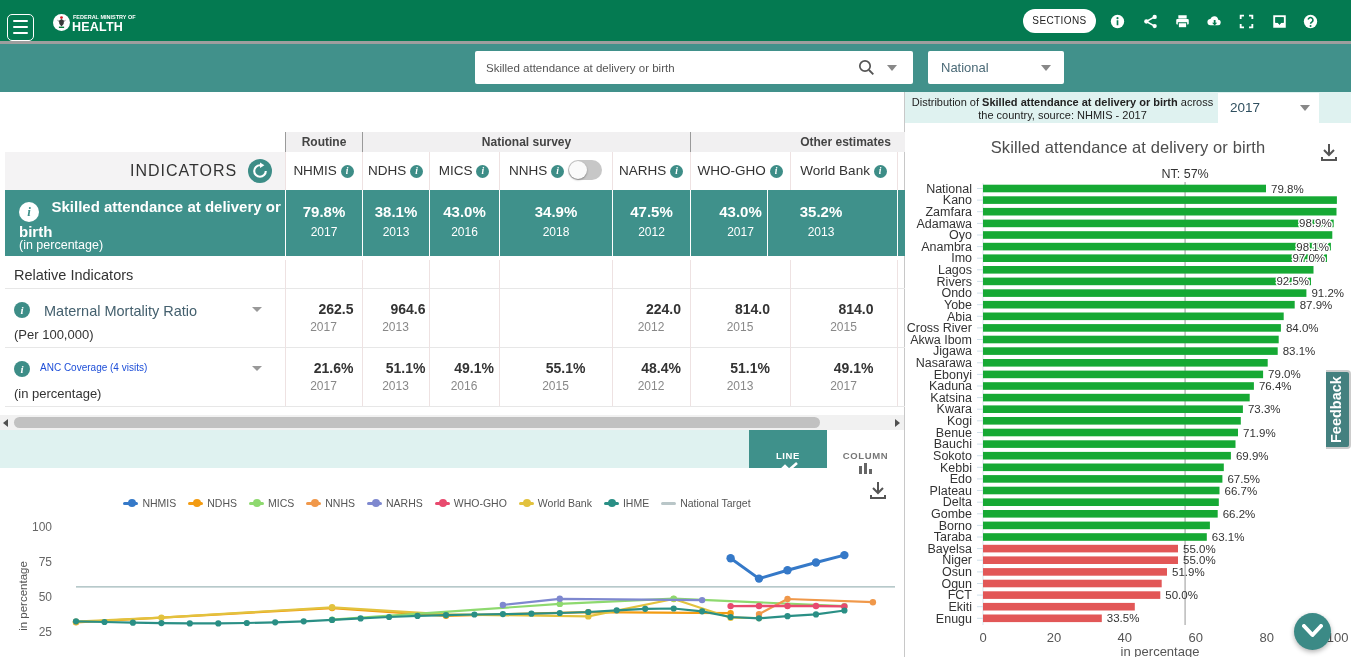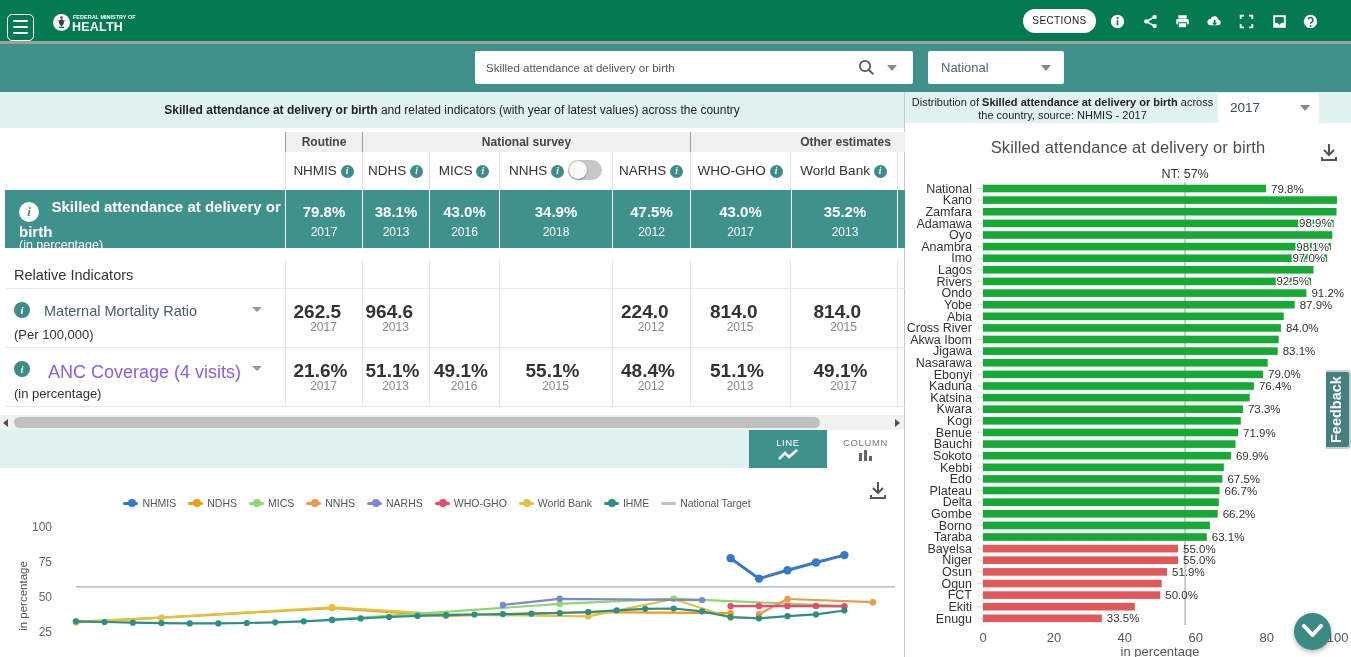--- a/index.html
+++ b/index.html
@@ -30,40 +30,40 @@
 #rbanner{position:absolute;left:905px;top:92px;width:446px;height:31px;background:#dff2f0}
 #rbanner .t{position:absolute;left:0px;top:4px;width:315px;text-align:center;font-size:11px;color:#222;line-height:12.5px}
 #yearsel{position:absolute;left:313px;top:1px;width:101px;height:30px;background:#fff}
 #yearsel .txt{position:absolute;left:12px;top:7px;font-size:13.5px;color:#2f4f5f}
 #grouprow .g{position:absolute;top:0;height:20px;background:#f1f0f1;border-left:1px solid #9a9a9a;
  font-size:12px;font-weight:bold;color:#444;text-align:center;line-height:20px}
 .colhead{position:absolute;top:152px;height:38px;background:#fff;font-size:13.5px;color:#333;text-align:center;line-height:38px}
 .vline{position:absolute;background:#eee2e2;width:1px}
 .ic-i{display:inline-block;width:13px;height:13px;border-radius:50%;background:#3d8d87;color:#fff;
  font-size:9.5px;font-weight:bold;font-style:italic;text-align:center;line-height:13px;vertical-align:1px;font-family:"Liberation Serif",serif}
-#tealrow{position:absolute;left:5px;top:190px;width:900px;height:58px;background:#3f918b}
+#tealrow{position:absolute;left:5px;top:190px;width:900px;height:66px;background:#3f918b}
 .tcell{position:absolute;top:0;height:70px;border-left:1px solid #fff;color:#fff;text-align:center}
 .tval{margin-top:13px;font-size:15px;font-weight:bold}
 .tyr{margin-top:5px;font-size:12px}
 .rowline{position:absolute;left:5px;width:900px;height:1px;background:#e7e7e7}
 .ind-ic{position:absolute;width:16px;height:16px;border-radius:50%;background:#3d8d87;color:#fff;
  font-size:11px;font-weight:bold;font-style:italic;text-align:center;line-height:16px;font-family:"Liberation Serif",serif}
 .dcar{position:absolute;width:0;height:0;border-left:5px solid transparent;border-right:5px solid transparent;border-top:5px solid #999}
-.val{position:absolute;font-size:19px;font-weight:bold;color:#333;text-align:left;width:60px;margin-left:-30px}
+.val{position:absolute;font-size:14px;font-weight:bold;color:#333;text-align:right;width:60px;margin-left:-30px}
 .yr{position:absolute;font-size:12px;color:#888;text-align:center;width:60px;margin-left:-30px}
 
 #hscroll{position:absolute;left:0;top:415px;width:904px;height:15px;background:#f1f1f1}
 #hthumb{position:absolute;left:14px;top:2px;width:806px;height:11px;background:#c1c1c1;border-radius:6px}
 .sarr{position:absolute;top:4px;width:0;height:0;border-top:4px solid transparent;border-bottom:4px solid transparent}
 
 #compband{position:absolute;left:0;top:430px;width:904px;height:38px;background:#dff2f0}
 #compband .t{position:absolute;left:125px;top:13px;font-size:11.5px;color:#333}
 #linebtn{position:absolute;left:749px;top:0;width:78px;height:38px;background:#3f918b;color:#fff;text-align:center}
 #colbtn{position:absolute;left:827px;top:0;width:77px;height:38px;background:#fff;color:#777;text-align:center}
-.cbl{font-size:9.5px;font-weight:normal;letter-spacing:.6px;margin-top:7px}
+.cbl{font-size:9.5px;font-weight:bold;letter-spacing:.6px;margin-top:20px}
 
 #legend{position:absolute;left:0;top:497px;width:874px;display:flex;justify-content:center;gap:12px}
 .litem{display:flex;align-items:center;gap:4px;font-size:10.5px;color:#555}
 .lmark{position:relative;width:15px;height:3px;border-radius:2px}
 .lmark i{position:absolute;left:4.5px;top:-2.5px;width:8px;height:8px;border-radius:50%}
 
 #rtitle{position:absolute;left:905px;top:138px;width:446px;text-align:center;font-size:16.5px;color:#4d4d4d;letter-spacing:.1px}
 #feedback{position:absolute;left:1326px;top:370px;width:25px;height:79px;background:#44807f;border:2px solid #ccc;border-right:none;
  border-radius:4px 0 0 4px;color:#fff;font-weight:bold;font-size:14.5px;writing-mode:vertical-rl;transform:rotate(180deg);
  text-align:center;line-height:21px}
@@ -127,34 +127,38 @@
       <svg style="position:absolute;left:383px;top:8px" width="17" height="17" viewBox="0 0 17 17">
         <circle cx="7" cy="7" r="5.2" fill="none" stroke="#555" stroke-width="1.7"></circle>
         <line x1="11" y1="11" x2="15.3" y2="15.3" stroke="#555" stroke-width="1.9"></line>
       </svg>
       <div class="caret" style="left:412px;top:14px;"></div>
     </div>
     <div id="natsel">
       <div class="txt">National</div>
       <div class="caret" style="left:113px;top:14px;"></div>
     </div>
-    <div id="lbanner"><b>Skilled attendance at delivery or birth</b> and related indicators (with year of latest values) across the country</div>
     <div id="rbanner">
       <div class="t">Distribution of <b>Skilled attendance at delivery or birth</b> across<br>the country, source: NHMIS - 2017</div>
       <div id="yearsel">
         <div class="txt">2017</div>
         <div class="caret" style="left:82px;top:12px;"></div>
       </div>
     </div>
     <div id="divider"></div>
     <div id="grouprow" style="position:absolute;left:0;top:132px;width:905px;height:20px">
       <div class="g" style="left:285px;width:77px">Routine</div>
       <div class="g" style="left:690px;width:215px;border-right:none;padding-left:95px">Other estimates</div>
       <div class="g" style="left:362px;width:328px">National survey</div>
     </div>
+    <div class="colhead" style="left:5px;width:280px;background:#f4f3f4;font-size:16px;letter-spacing:1px;color:#333"><span style="padding-left:112px"></span>INDICATORS&nbsp; <svg width="24" height="24" viewBox="0 0 24 24" style="vertical-align:-7px">
+        <circle cx="12" cy="12" r="12" fill="#3d8d87"></circle>
+        <path d="M12 6.2 a5.8 5.8 0 1 0 5.8 5.8" fill="none" stroke="#fff" stroke-width="2.1"></path>
+        <path d="M12 3.4 l4.4 2.8 -4.4 2.8 z" fill="#fff"></path>
+      </svg></div>
     <div class="colhead" style="left:285px;width:77px">NHMIS <span class="ic-i">i</span></div>
     <div class="colhead" style="left:362px;width:67px">NDHS <span class="ic-i">i</span></div>
     <div class="colhead" style="left:429px;width:70px">MICS <span class="ic-i">i</span></div>
     <div class="colhead" style="left:499px;width:113px">NNHS <span class="ic-i">i</span><span style="display:inline-block;position:relative;width:34px;height:20px;background:#c7c7c7;border-radius:10px;vertical-align:-5px;margin-left:4px"><span style="position:absolute;left:1px;top:1px;width:18px;height:18px;background:#fafafa;border-radius:50%;box-shadow:0 1px 2px rgba(0,0,0,.35)"></span></span></div>
     <div class="colhead" style="left:612px;width:78px">NARHS <span class="ic-i">i</span></div>
     <div class="colhead" style="left:790px;width:107px">World Bank <span class="ic-i">i</span></div>
     <div class="colhead" style="left:690px;width:100px">WHO-GHO <span class="ic-i">i</span></div>
     <div class="vline" style="left:285px;top:152px;height:38px"></div>
     <div class="vline" style="left:362px;top:152px;height:38px"></div>
     <div class="vline" style="left:429px;top:152px;height:38px"></div>
@@ -183,21 +187,21 @@
         <div class="tyr">2018</div>
       </div>
       <div class="tcell" style="left:607px;width:78px">
         <div class="tval">47.5%</div>
         <div class="tyr">2012</div>
       </div>
       <div class="tcell" style="left:685px;width:100px">
         <div class="tval">43.0%</div>
         <div class="tyr">2017</div>
       </div>
-      <div class="tcell" style="left:786px;width:107px">
+      <div class="tcell" style="left:762px;width:107px">
         <div class="tval">35.2%</div>
         <div class="tyr">2013</div>
       </div>
       <div class="tcell" style="left:892px;width:8px"></div>
     </div>
     <div style="position:absolute;left:14px;top:267px;font-size:14.5px;color:#333">Relative Indicators</div>
     <div class="rowline" style="top:288px"></div>
     <div class="ind-ic" style="left:14px;top:302px">i</div>
     <div style="position:absolute;left:44px;top:303px;font-size:14.5px;color:#44606e">Maternal Mortality Ratio</div>
     <div class="dcar" style="left:252px;top:307px"></div>
@@ -215,21 +219,21 @@
     <div class="rowline" style="top:347px"></div>
     <div class="vline" style="left:285px;top:288px;height:59px"></div>
     <div class="vline" style="left:362px;top:288px;height:59px"></div>
     <div class="vline" style="left:429px;top:288px;height:59px"></div>
     <div class="vline" style="left:499px;top:288px;height:59px"></div>
     <div class="vline" style="left:612px;top:288px;height:59px"></div>
     <div class="vline" style="left:690px;top:288px;height:59px"></div>
     <div class="vline" style="left:790px;top:288px;height:59px"></div>
     <div class="vline" style="left:897px;top:288px;height:59px"></div>
     <div class="ind-ic" style="left:14px;top:361px">i</div>
-    <div style="position:absolute;left:48px;top:362px;font-size:18px;color:#8b5cf6">ANC Coverage (4 visits)</div>
+    <div style="position:absolute;left:40px;top:362px;font-size:10px;color:#1d4ed8">ANC Coverage (4 visits)</div>
     <div class="dcar" style="left:252px;top:366px"></div>
     <div style="position:absolute;left:14px;top:386px;font-size:13px;color:#333">(in percentage)</div>
     <div class="val" style="left:323.5px;top:360px">21.6%</div>
     <div class="yr" style="left:323.5px;top:379px">2017</div>
     <div class="val" style="left:395.5px;top:360px">51.1%</div>
     <div class="yr" style="left:395.5px;top:379px">2013</div>
     <div class="val" style="left:464.0px;top:360px">49.1%</div>
     <div class="yr" style="left:464.0px;top:379px">2016</div>
     <div class="val" style="left:555.5px;top:360px">55.1%</div>
     <div class="yr" style="left:555.5px;top:379px">2015</div>

